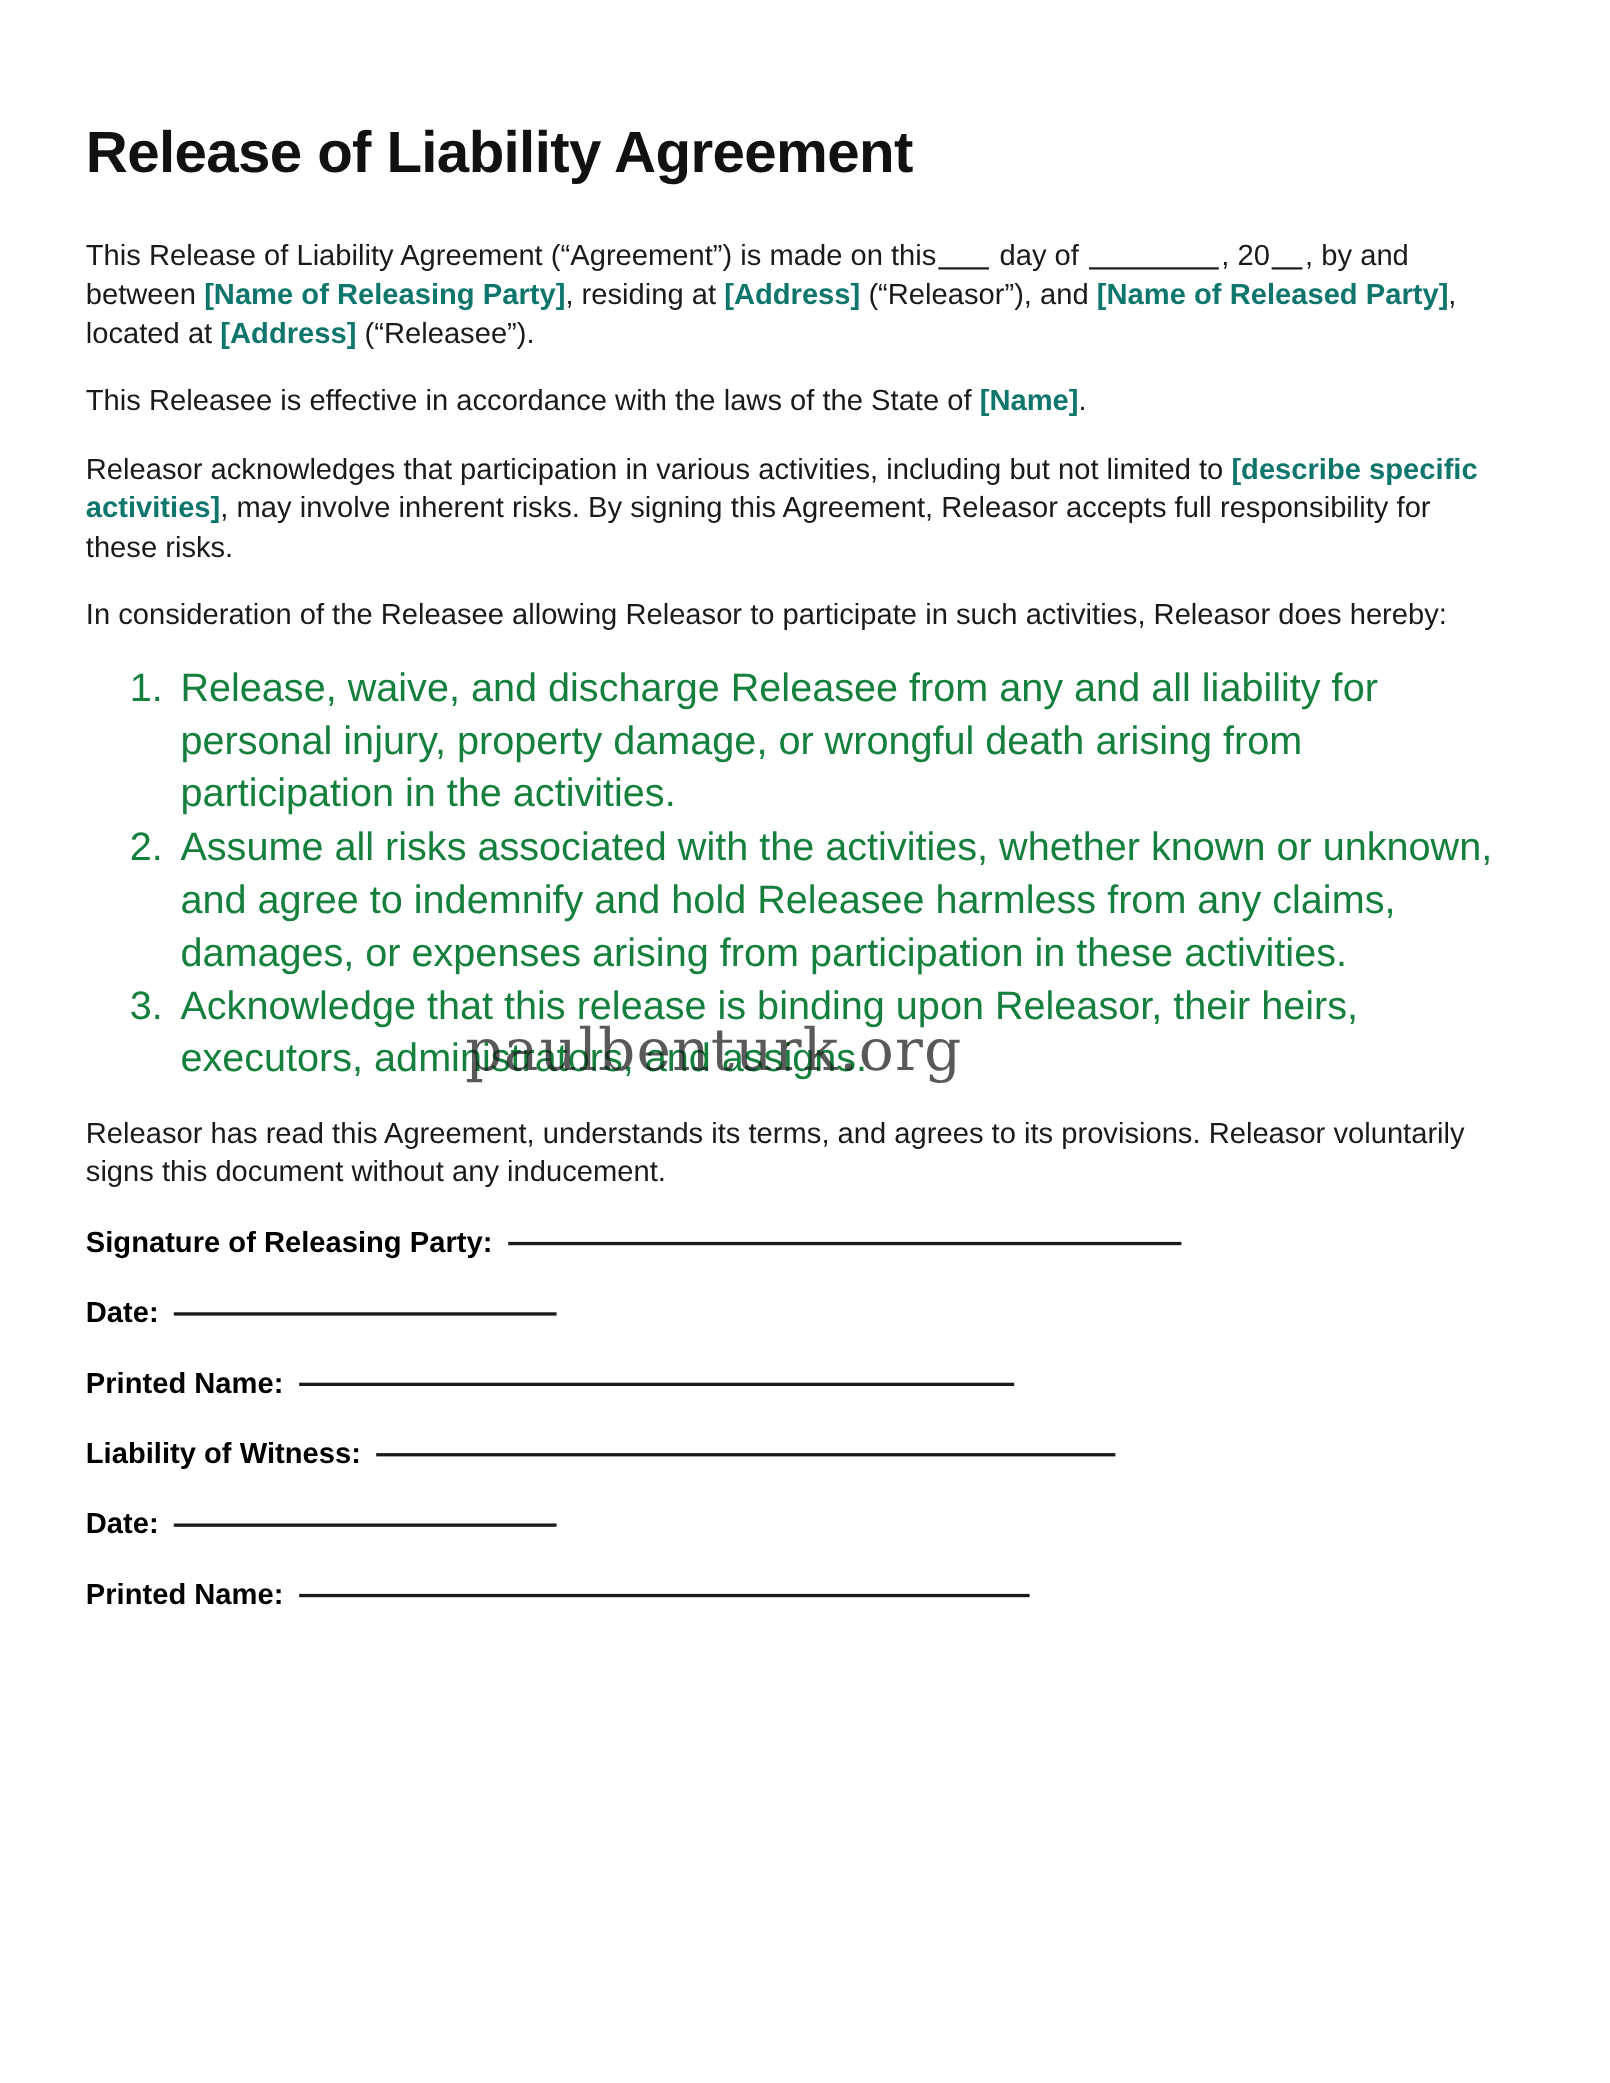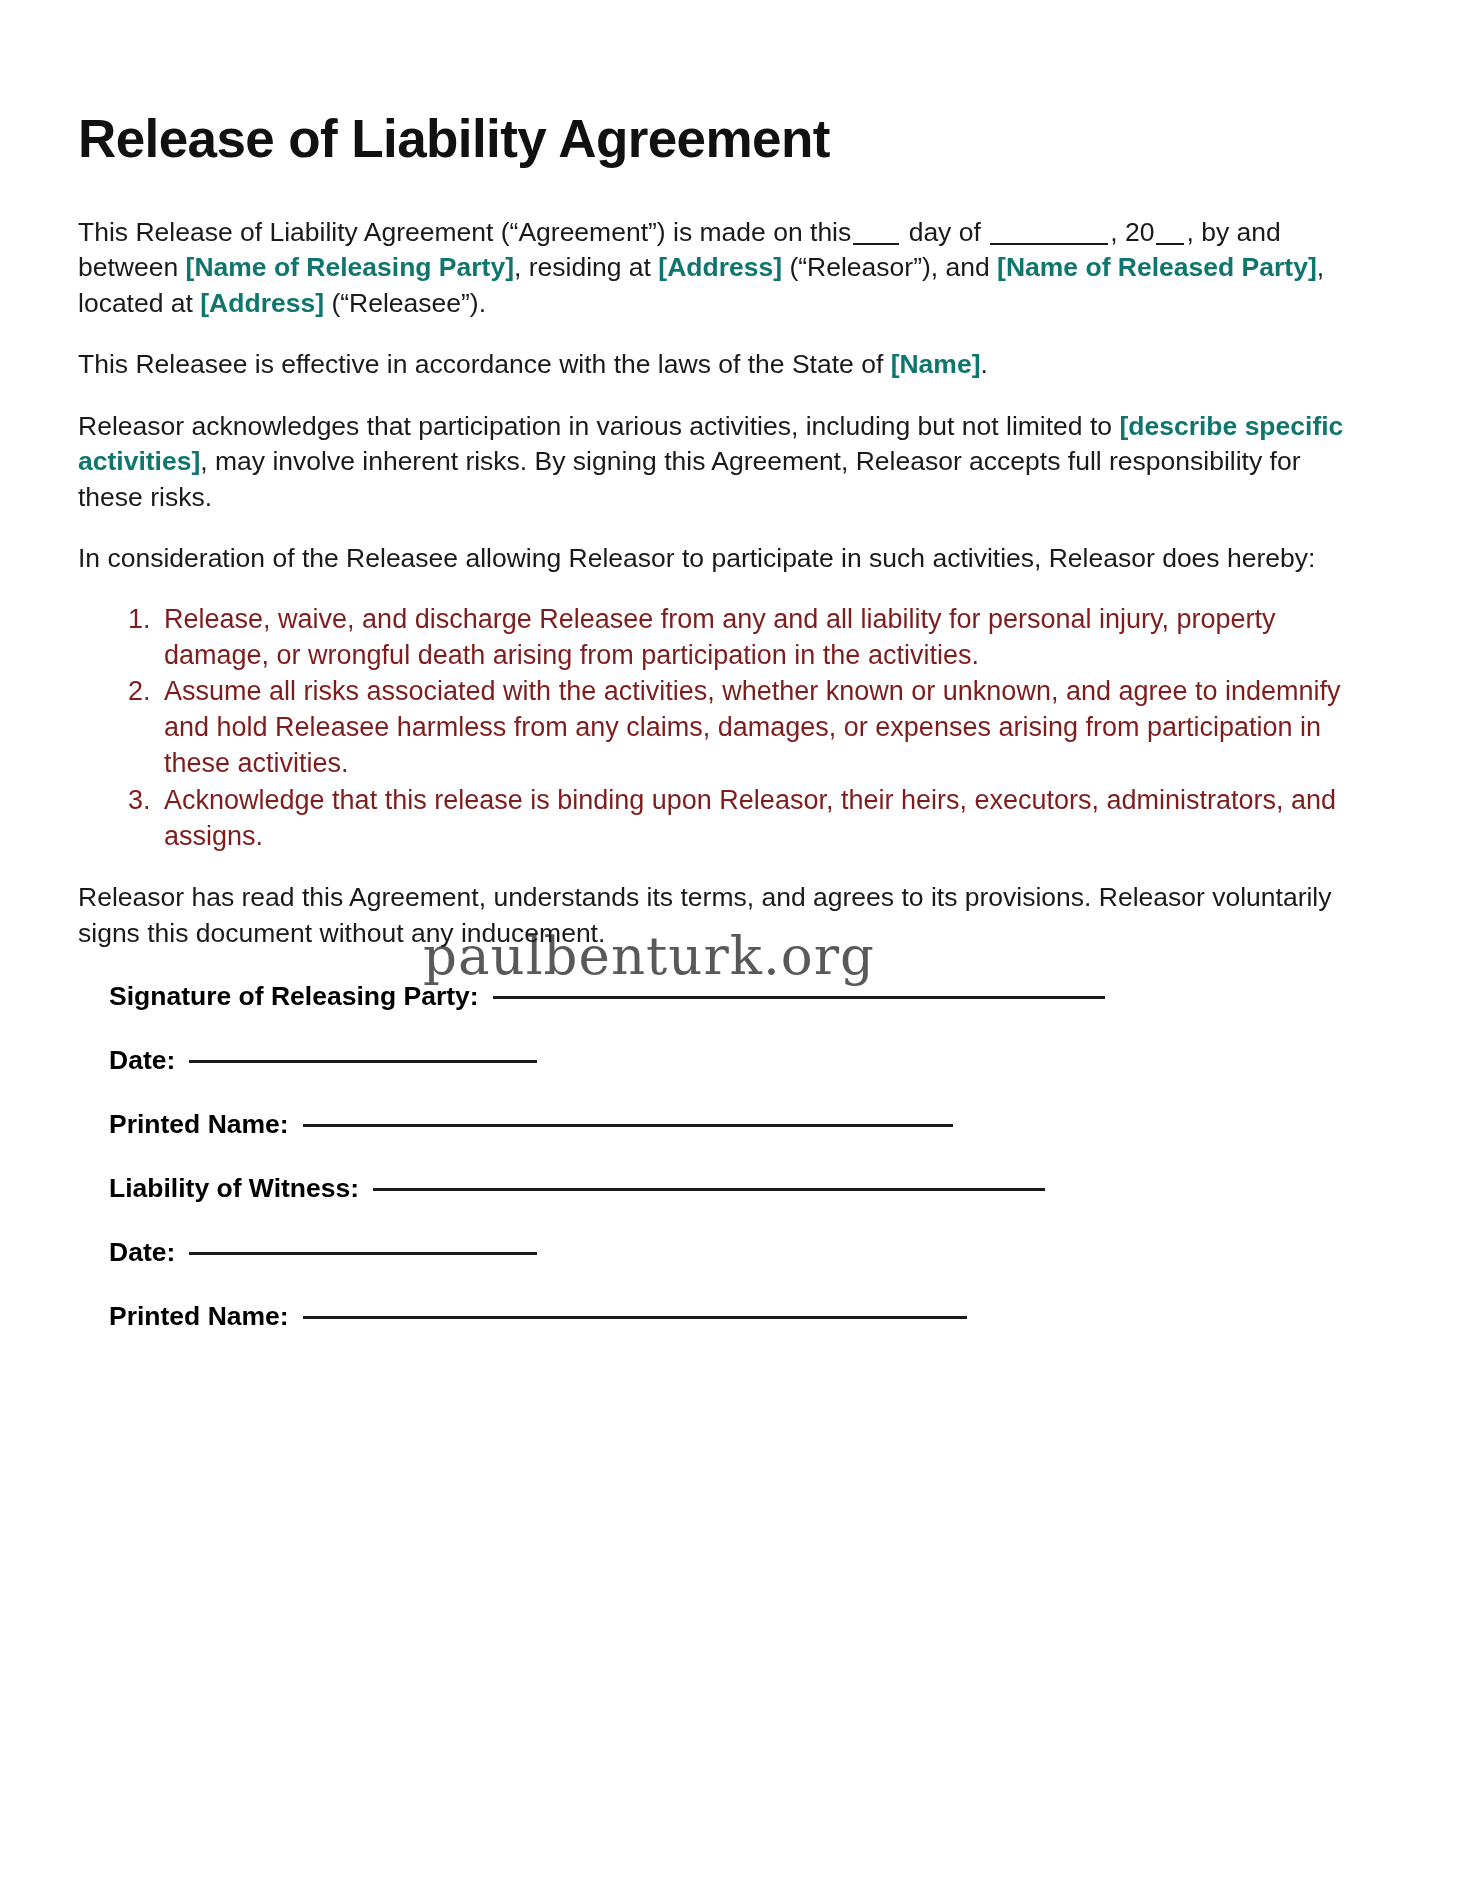--- a/index.html
+++ b/index.html
@@ -52,31 +52,31 @@
     position: relative;
     top: 0.17em;
   }
   .blank-w-short { width: 46px; }
   .blank-w-mid { width: 118px; }
   .blank-w-tiny { width: 28px; }
 
   ol.clauses {
     margin: 0 0 26px 0;
     padding-left: 80px;
-    font-size: 27px;
+    font-size: 36px;
     line-height: 1.34;
-    color: #7f1d1d;
+    color: #15803d;
   }
   ol.clauses li {
     margin: 0 0 0 0;
     padding-left: 6px;
     max-width: 1230px;
   }
 
-  .sig-block { margin-top: 30px; margin-left: 31px; }
+  .sig-block { margin-top: 30px; }
   .sig-row {
     display: flex;
     align-items: baseline;
     margin-bottom: 33px;
     font-size: 26.5px;
   }
   .sig-label {
     font-weight: bold;
     color: #000000;
     white-space: nowrap;

